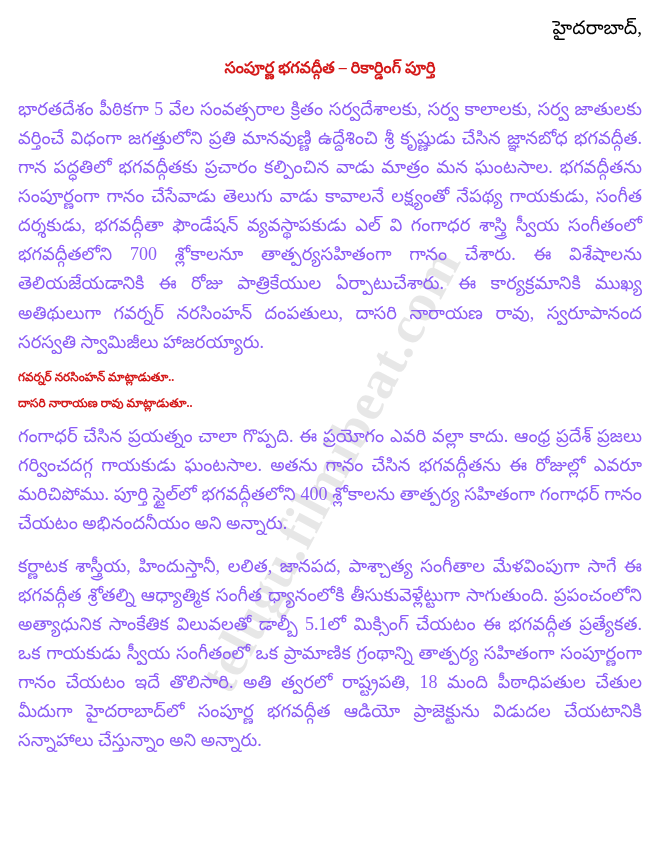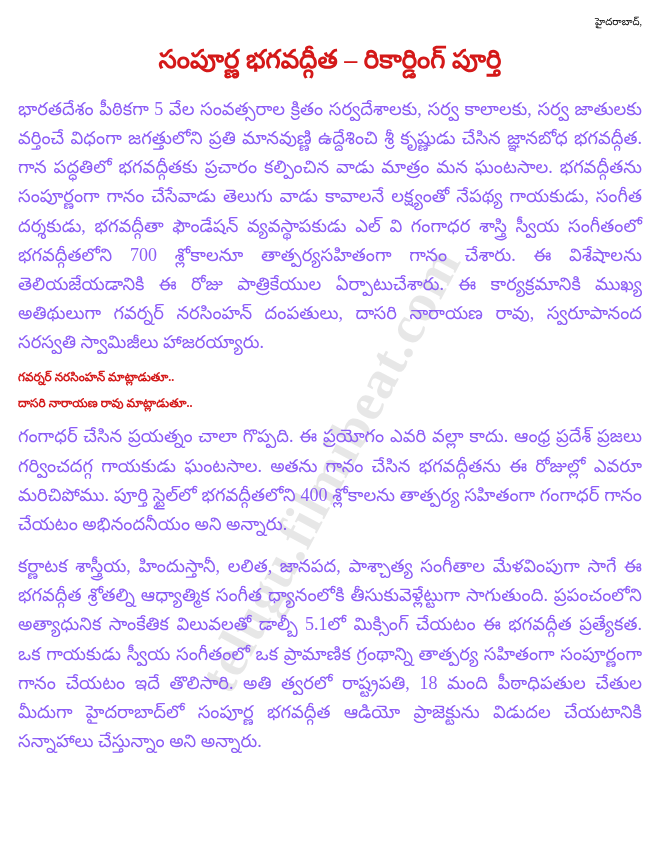--- a/index.html
+++ b/index.html
@@ -40,35 +40,35 @@
     font-family: "Liberation Serif", serif;
     font-size: 54px;
     font-weight: bold;
     color: rgba(120, 120, 120, 0.18);
     white-space: nowrap;
     letter-spacing: 1px;
   }
   .dateline {
     text-align: right;
     font-family: "Liberation Serif", serif;
-    font-size: 10px;
+    font-size: 19px;
     line-height: 1.5;
     color: #000;
     margin-bottom: 16px;
     position: relative;
     z-index: 10;
   }
   .dateline div {
     margin: 0;
   }
   .headline {
     text-align: center;
     color: #d41919;
     font-family: "Liberation Serif", serif;
-    font-size: 26px;
+    font-size: 16px;
     font-weight: bold;
     margin: 6px 0 14px 0;
     position: relative;
     z-index: 10;
   }
   .body-text {
     font-family: "Liberation Serif", serif;
     font-size: 18px;
     line-height: 1.62;
     text-align: justify;

